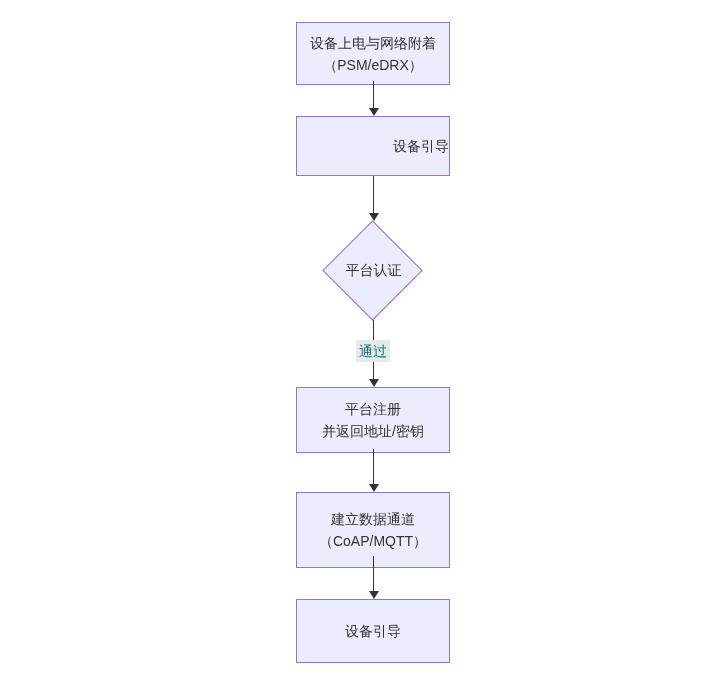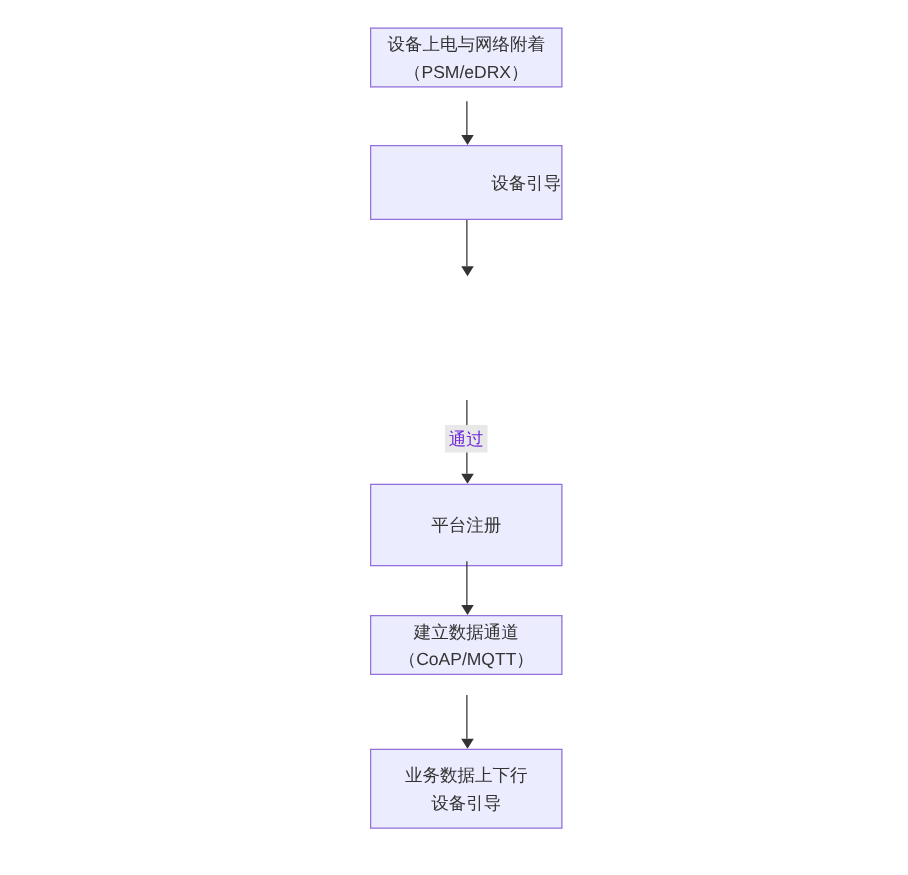--- a/index.html
+++ b/index.html
@@ -55,21 +55,21 @@
   }
   
   .edge-label {
     position: absolute;
     left: 373px;
     transform: translateX(-50%);
     background: #e8e8e8;
     padding: 2px 3px;
     font-size: 14px;
     line-height: 18px;
-    color: #6d28d9;
+    color: #0f766e;
     white-space: nowrap;
   }
   
   .node-diamond {
     position: absolute;
     left: 321px;
     top: 221px;
     width: 105px;
     height: 100px;
   }
@@ -92,63 +92,67 @@
     justify-content: center;
     font-size: 14px;
     text-align: center;
   }
 </style>
 </head>
 <body>
 
 <div class="canvas">
 
-  <div class="node-rect" style="top:22px; height:48px;">
+  <div class="node-rect" style="top:22px; height:63px;">
     <div>设备上电与网络附着</div>
     <div>（PSM/eDRX）</div>
   </div>
 
   <div class="edge" style="top:81px; height:35px;">
     <div class="edge-line"></div>
     <div class="edge-head"></div>
   </div>
 
   <div class="node-rect" style="top:116px; height:60px;align-items:flex-end;">
     <div>设备引导</div>
   </div>
 
   <div class="edge" style="top:176px; height:45px;">
     <div class="edge-line"></div>
     <div class="edge-head"></div>
   </div>
 
+  <div class="node-diamond">
+    <div class="diamond-shape"></div>
+    <div class="diamond-text">平台认证</div>
+  </div>
 
   <div class="edge" style="top:320px; height:67px;">
     <div class="edge-line"></div>
     <div class="edge-head"></div>
   </div>
   <div class="edge-label" style="top:340px;">通过</div>
 
   <div class="node-rect" style="top:387px; height:66px;">
     <div>平台注册</div>
+    <div>并返回地址/密钥</div>
   </div>
 
   <div class="edge" style="top:449px; height:43px;">
     <div class="edge-line"></div>
     <div class="edge-head"></div>
   </div>
 
-  <div class="node-rect" style="top:492px; height:48px;">
+  <div class="node-rect" style="top:492px; height:76px;">
     <div>建立数据通道</div>
     <div>（CoAP/MQTT）</div>
   </div>
 
   <div class="edge" style="top:556px; height:43px;">
     <div class="edge-line"></div>
     <div class="edge-head"></div>
   </div>
 
   <div class="node-rect" style="top:599px; height:64px;">
-    <div>业务数据上下行</div>
     <div>设备引导</div>
   </div>
 
 </div>
 
 </body></html>

